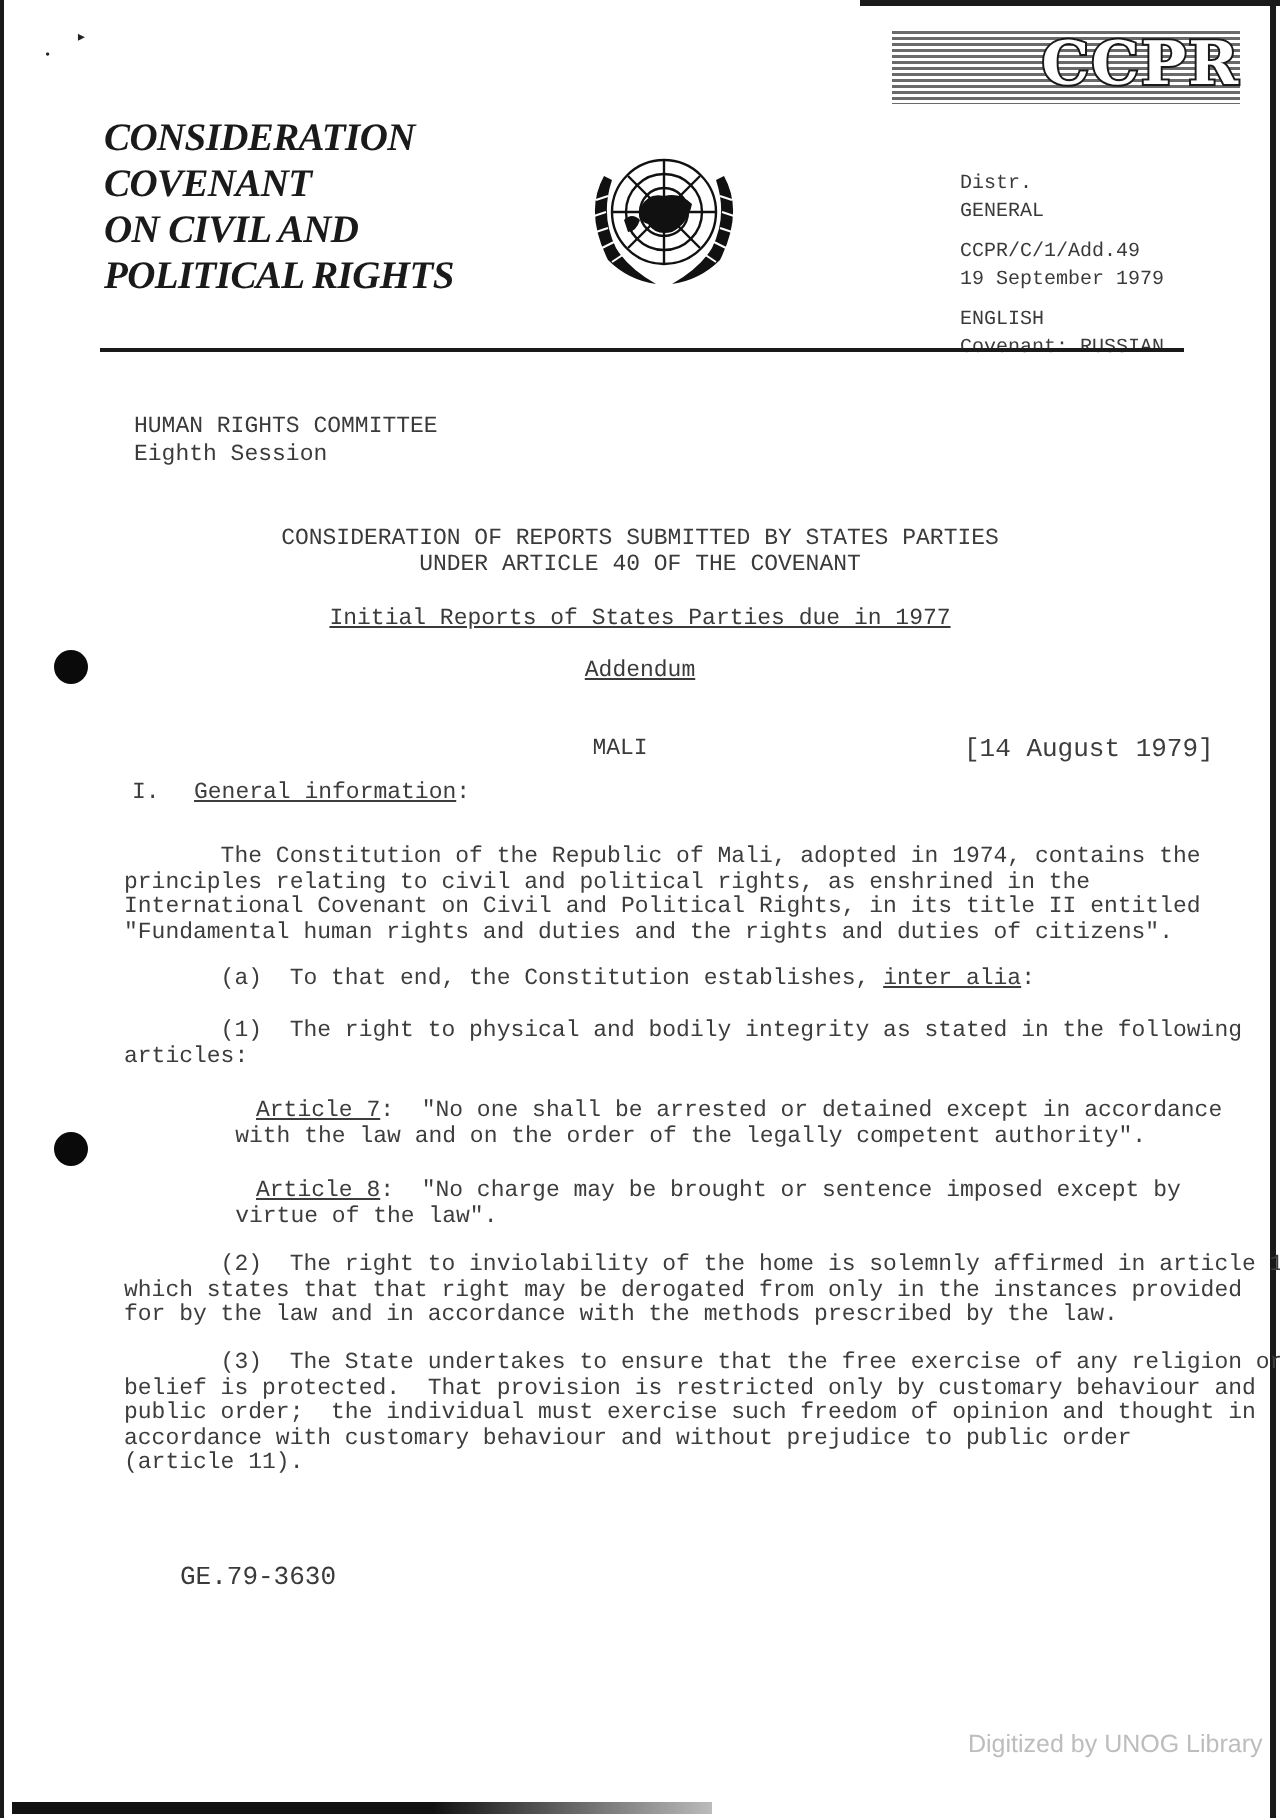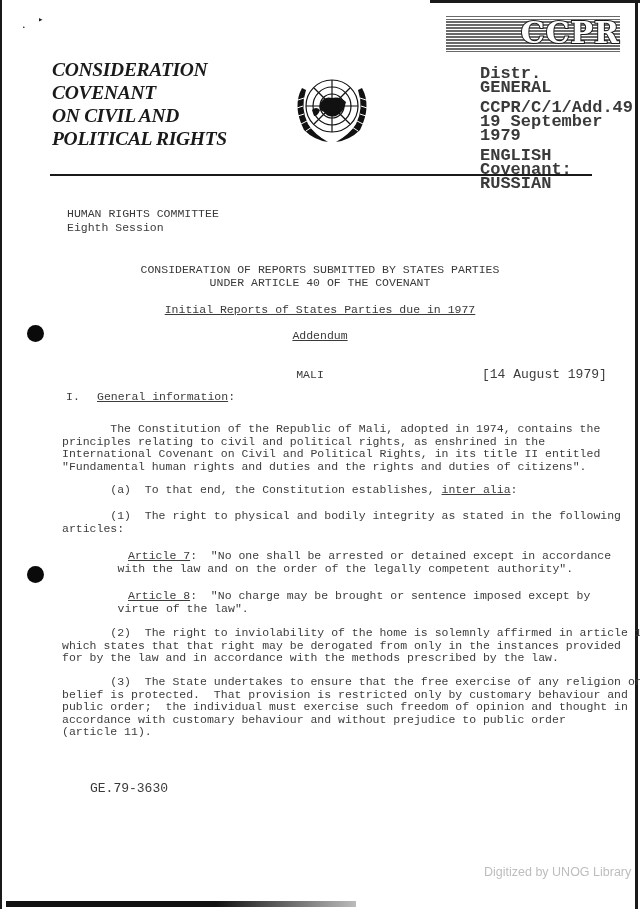--- a/index.html
+++ b/index.html
@@ -15,21 +15,21 @@
   .title-block div { white-space:nowrap; }
 
   .emblem { position:absolute; left:284px; top:70px; width:96px; height:80px; }
 
   .ccpr { position:absolute; left:446px; top:14px; width:174px; height:38px;
           background:repeating-linear-gradient(to bottom,#fff 0px,#fff 1.5px,#6a6a6a 1.5px,#6a6a6a 3px);
           display:flex; align-items:center; justify-content:flex-end; }
   .ccpr span { font-family:"DejaVu Serif", serif; font-weight:bold; font-size:30px; letter-spacing:1px; color:#fff;
                -webkit-text-stroke:2px #1a1a1a; paint-order:stroke fill; line-height:1; }
 
-  .meta { position:absolute; left:480px; top:67px; font-size:17px; line-height:14px; color:#3a3a3a;font-weight:bold; }
+  .meta { position:absolute; left:480px; top:86px; font-size:10px; line-height:14px; color:#3a3a3a; }
   .meta .gap { height:6px; }
 
   .rule { position:absolute; left:50px; top:174px; width:542px; height:2px; background:#1a1a1a; }
 
   .committee { position:absolute; left:67px; top:207px; font-size:11.5px; line-height:14px; }
   .center { position:absolute; left:0; width:640px; text-align:center; font-size:11.5px; line-height:14px; }
   .u { text-decoration:underline; }
 
   .hole { position:absolute; width:17px; height:17px; border-radius:50%; background:#0a0a0a; }
 

